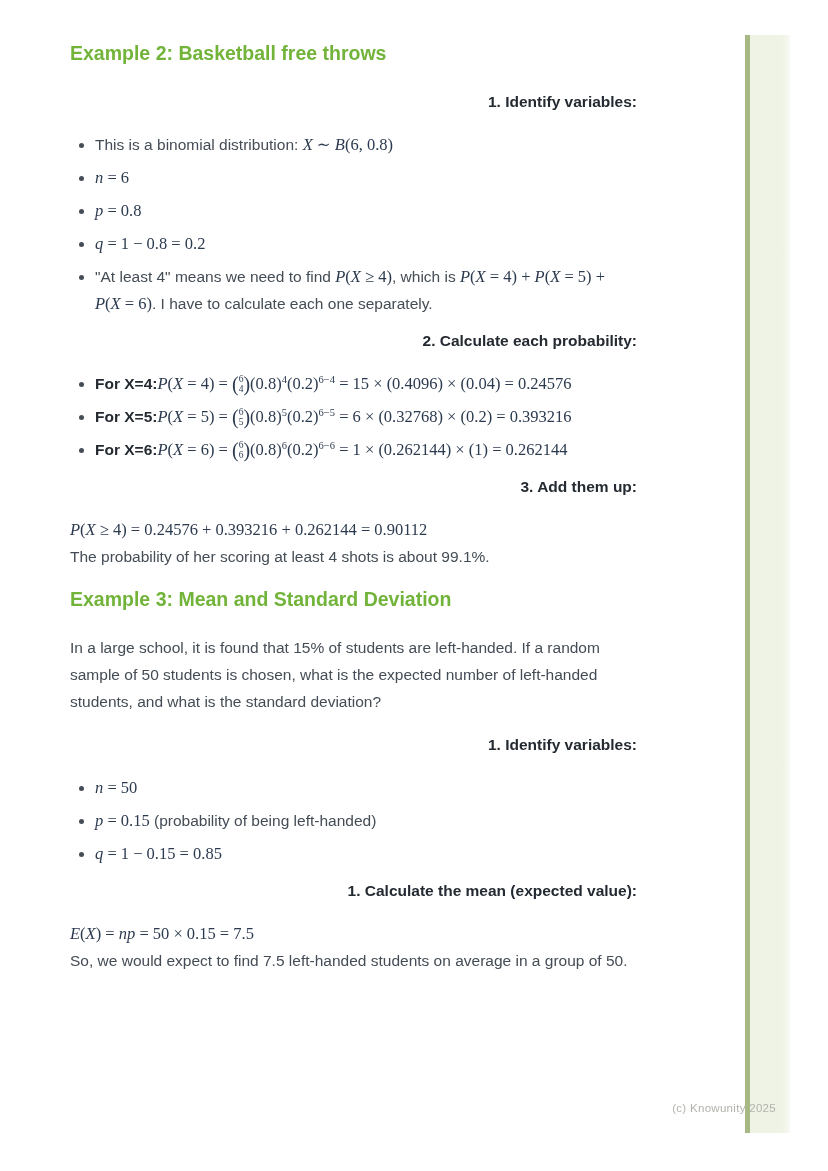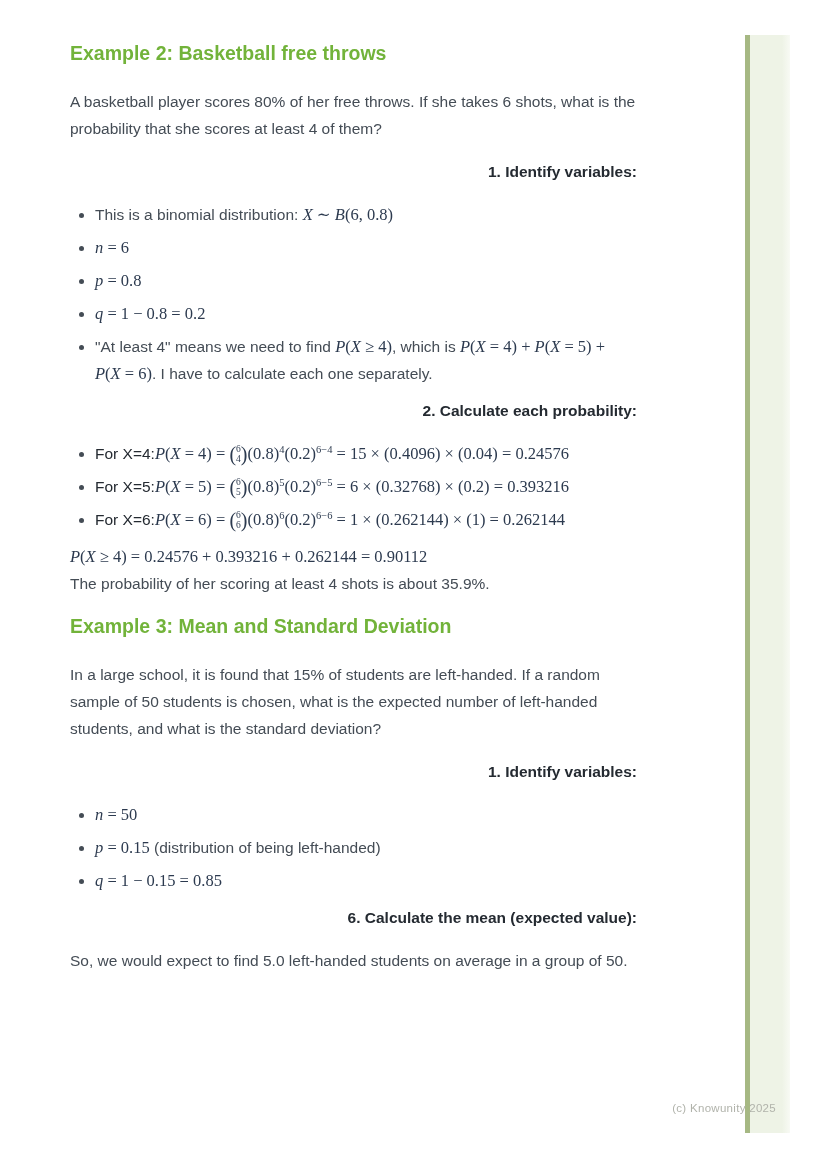--- a/index.html
+++ b/index.html
@@ -42,21 +42,21 @@
   .content p.mathline { margin:0; }
   .content p.label {
     font-weight:700;
     color:var(--label, #242a31);
     margin:0 0 16px 0;
     text-align:right;
   }
   .content ul { margin:0 16px 10px 0; padding:0 0 0 25px; }
   .content li { margin:0 0 6px 0; }
   .t { font-family:"Liberation Sans", sans-serif; }
-  .bold { font-weight:400; color:var(--label, #242a31); }
+  .bold { font-weight:700; color:var(--label, #242a31); }
   .m {
     font-family:"Liberation Serif", serif;
     font-size:16.5px;
     color:var(--math, #2c3a4f);
   }
   .m i { font-style:italic; }
   sup.m {
     font-size:10.5px; line-height:0;
     vertical-align:super;
   }
@@ -73,21 +73,20 @@
   }
 </style>
 </head>
 <body>
 
 <div class="edge-panel"></div>
 <div class="edge-line"></div>
 
 <div class="content" id="doc">
     <h2>Example 2: Basketball free throws</h2>
-    <p><span class="t">A basketball player scores 80% of her free throws. If she takes 6 shots, what is the probability that she scores at least 4 of them?</span></p>
     <p class="label">1. Identify variables:</p>
     <ul>
       <li><span class="t">This is a binomial distribution: </span><span class="m"><i>X</i> ∼ <i>B</i>(6, 0.8)</span></li>
       <li><span class="m"><i>n</i> = 6</span></li>
       <li><span class="m"><i>p</i> = 0.8</span></li>
       <li><span class="m"><i>q</i> = 1 − 0.8 = 0.2</span></li>
       <li><span class="t">"At least 4" means we need to find </span><span class="m"><i>P</i>(<i>X</i> ≥ 4)</span><span class="t">, which is </span><span class="m"><i>P</i>(<i>X</i> = 4) + <i>P</i>(<i>X</i> = 5) + <i>P</i>(<i>X</i> = 6)</span><span class="t">. I have to calculate each one separately.</span></li>
     </ul>
     <p class="label">2. Calculate each probability:</p>
     <ul>
@@ -109,27 +108,29 @@
         </span><span class="m">(0.8)</span><sup class="m">5</sup><span class="m">(0.2)</span><sup class="m">6−5</sup><span class="m"> = 6 × (0.32768) × (0.2) = 0.393216</span></li>
       <li><span class="t bold">For X=6:</span><span class="m"><i>P</i>(<i>X</i> = 6) = </span><span class="binom">
           <span class="paren">(</span>
           <span class="col">
             <span>6</span>
             <span>6</span>
           </span>
           <span class="paren">)</span>
         </span><span class="m">(0.8)</span><sup class="m">6</sup><span class="m">(0.2)</span><sup class="m">6−6</sup><span class="m"> = 1 × (0.262144) × (1) = 0.262144</span></li>
     </ul>
+    <p class="label">3. Add them up:</p>
     <p class="mathline"><span class="m"><i>P</i>(<i>X</i> ≥ 4) = 0.24576 + 0.393216 + 0.262144 = 0.90112</span></p>
-    <p><span class="t">The probability of her scoring at least 4 shots is about 35.9%.</span></p>
+    <p><span class="t">The probability of her scoring at least 4 shots is about 99.1%.</span></p>
     <h2>Example 3: Mean and Standard Deviation</h2>
     <p><span class="t">In a large school, it is found that 15% of students are left-handed. If a random sample of 50 students is chosen, what is the expected number of left-handed students, and what is the standard deviation?</span></p>
     <p class="label">1. Identify variables:</p>
     <ul>
       <li><span class="m"><i>n</i> = 50</span></li>
-      <li><span class="m"><i>p</i> = 0.15</span><span class="t"> (distribution of being left-handed)</span></li>
+      <li><span class="m"><i>p</i> = 0.15</span><span class="t"> (probability of being left-handed)</span></li>
       <li><span class="m"><i>q</i> = 1 − 0.15 = 0.85</span></li>
     </ul>
-    <p class="label">6. Calculate the mean (expected value):</p>
-    <p><span class="t">So, we would expect to find 5.0 left-handed students on average in a group of 50.</span></p>
+    <p class="label">1. Calculate the mean (expected value):</p>
+    <p class="mathline"><span class="m"><i>E</i>(<i>X</i>) = <i>np</i> = 50 × 0.15 = 7.5</span></p>
+    <p><span class="t">So, we would expect to find 7.5 left-handed students on average in a group of 50.</span></p>
   </div>
 
 <div class="watermark">(c) Knowunity 2025</div>
 
 </body></html>

